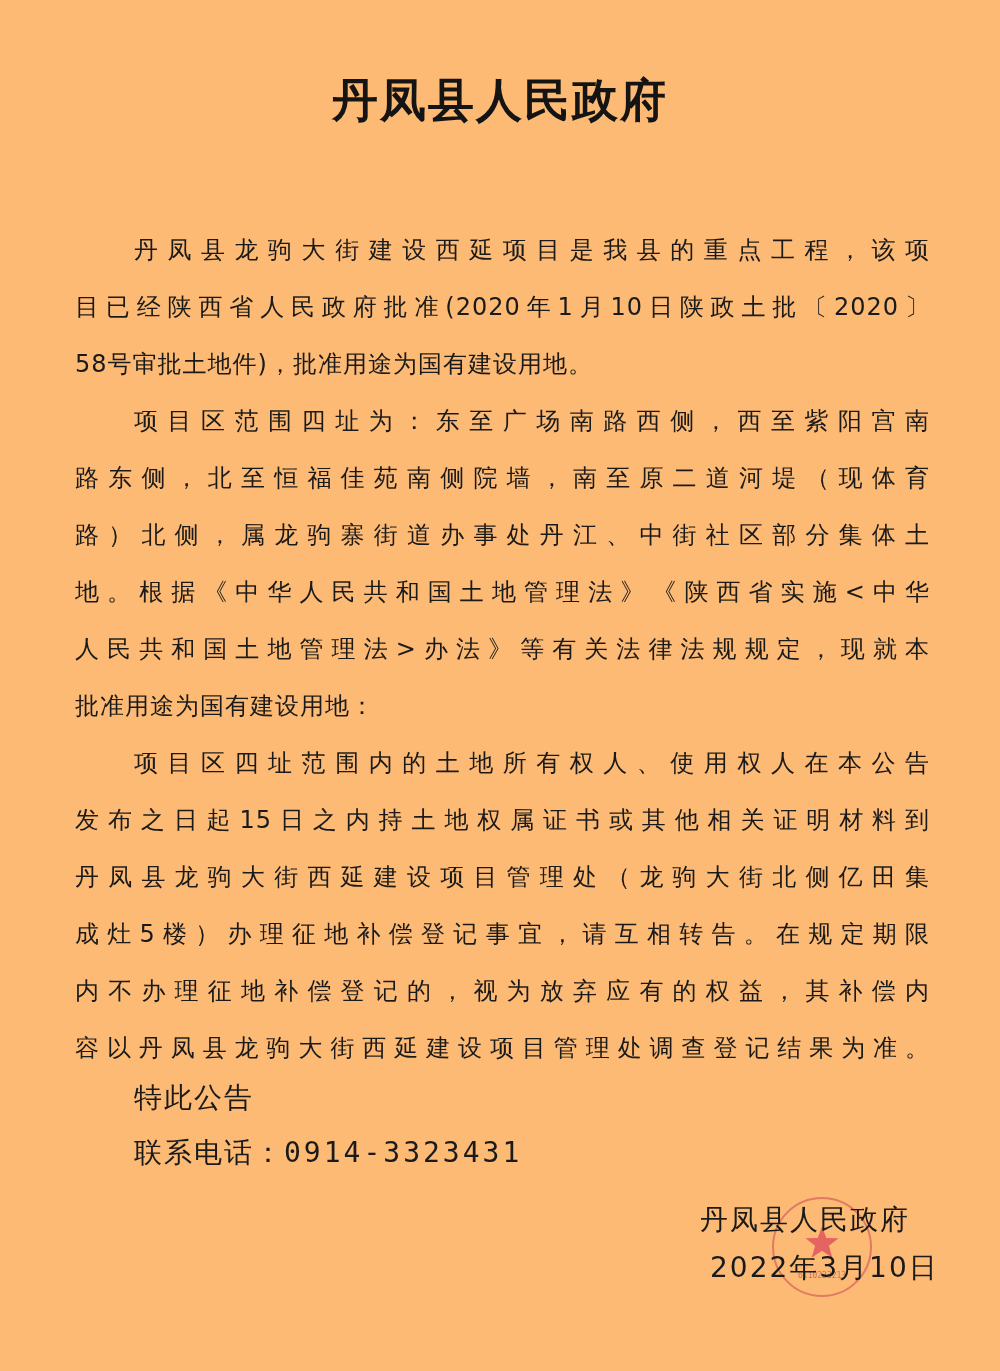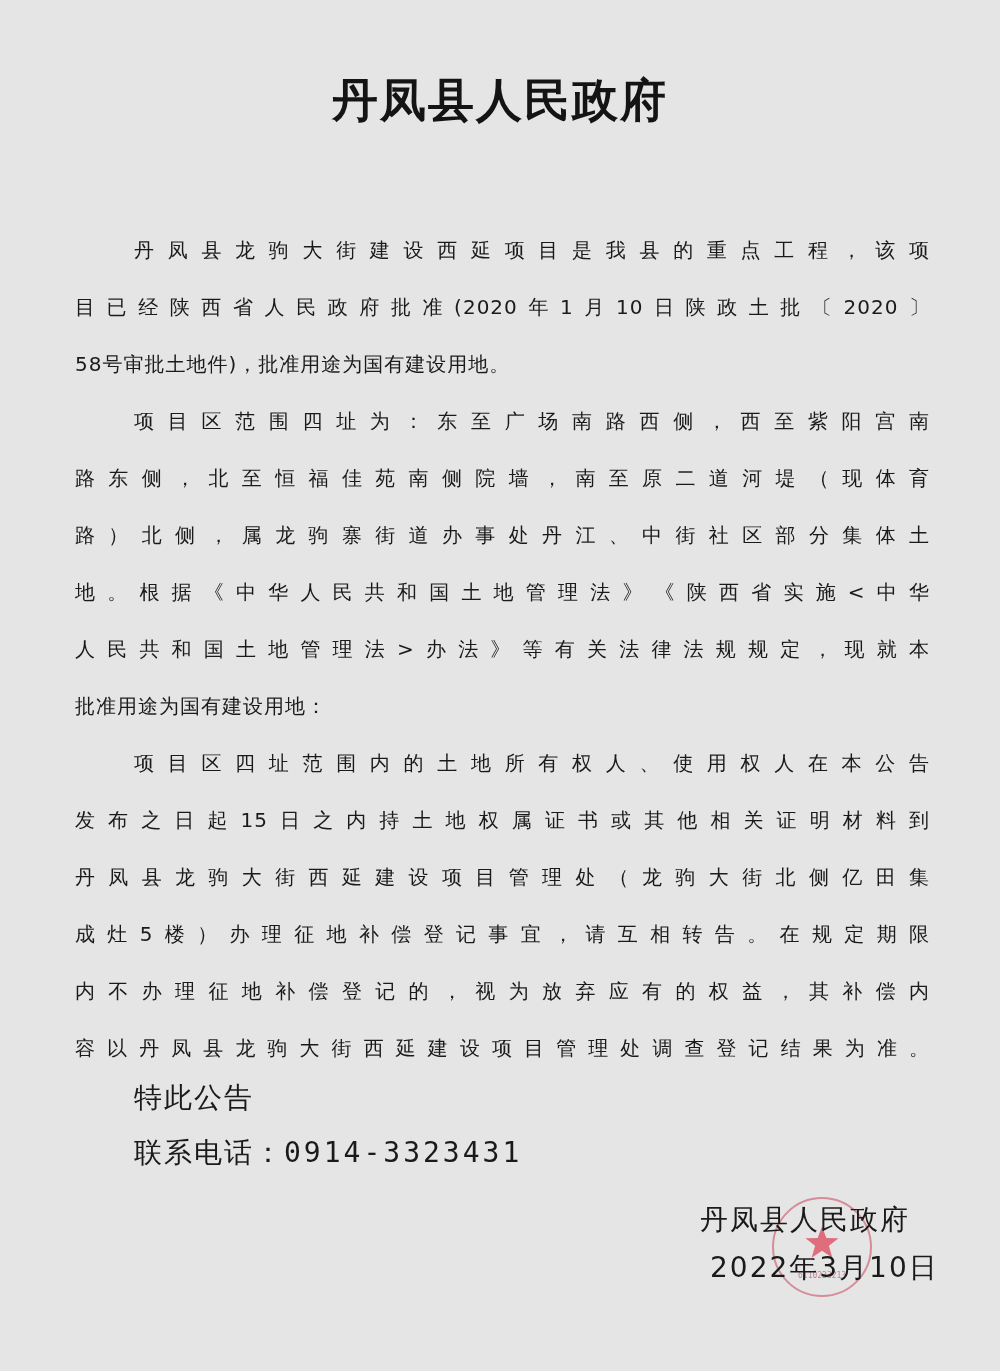--- a/index.html
+++ b/index.html
@@ -1,24 +1,24 @@
 <!DOCTYPE html>
 <html><head>
 <meta charset="utf-8">
 <style>
   html, body { margin: 0; padding: 0; background: #ffffff; }
   body { width: 1000px; height: 1371px; position: relative; overflow: hidden;
          font-family: "DejaVu Sans", "Liberation Sans", sans-serif; color: #1a1a1a; }
-  .page { position: absolute; left: 0; top: 0; width: 1000px; height: 1371px; background: #e5e5e5; }
+  .page { position: absolute; left: 0; top: 0; width: 1000px; height: 1371px; background: #fdba74; }
   .title { position: absolute; left: 0; width: 1000px; text-align: center;
            font-family: "DejaVu Serif", "Liberation Serif", serif; font-weight: bold;
            font-size: 46px; letter-spacing: 2px; color: #141414; }
   .title.l1 { top: 70px; }
   .title.l2 { top: 133px; }
-  .line { position: absolute; left: 75px; width: 855px; font-size: 20px; line-height: 40px;
+  .line { position: absolute; left: 75px; width: 855px; font-size: 24px; line-height: 40px;
           white-space: nowrap; text-align: justify; text-align-last: justify; letter-spacing: 1px; }
   .line.indent { left: 134px; width: 796px; }
   .line.last { text-align-last: left; }
   .closing { position: absolute; left: 134px; font-size: 28px; line-height: 40px; letter-spacing: 2px; text-align: center; }
   .sign { position: absolute; font-size: 28px; line-height: 40px; letter-spacing: 2px; white-space: nowrap; }
   .seal { position: absolute; left: 772px; top: 1197px; width: 96px; height: 96px; border-radius: 50%;
           border: 2px solid rgba(200,70,90,0.55); }
   .seal .star { position: absolute; left: 30px; top: 26px; width: 36px; height: 36px; }
   .seal .code { position: absolute; left: 24px; top: 72px; font-size: 8px; color: rgba(180,60,80,0.6);
                 font-family: "DejaVu Sans Mono", monospace; }

